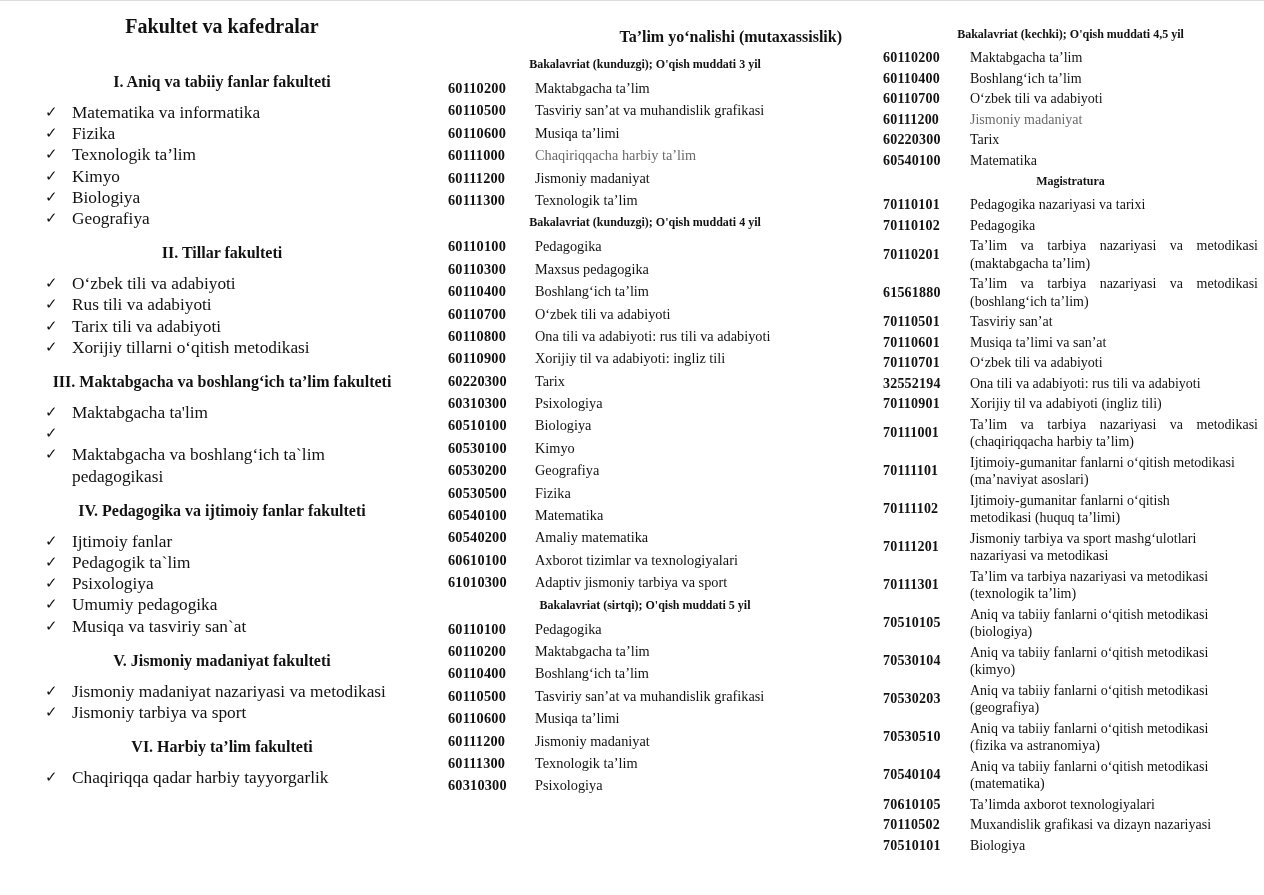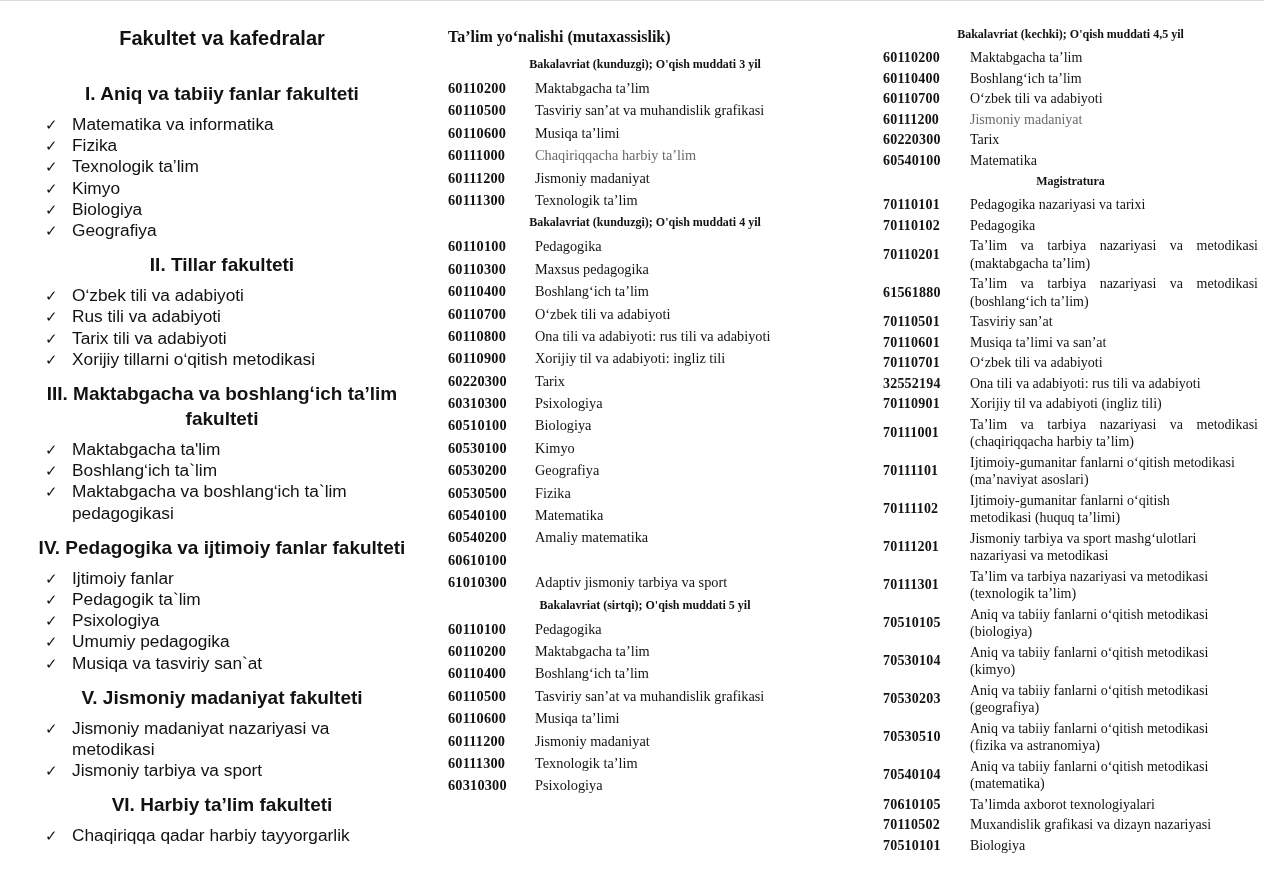--- a/index.html
+++ b/index.html
@@ -9,39 +9,39 @@
     font-family:"Liberation Serif", serif;
   }
   .page {
     display:flex; width:1264px; height:895px; box-sizing:border-box;
     border-top:1px solid #dcdcdc;
   }
 
   
   .col-left {
     width:430px; box-sizing:border-box; flex:none;
-    padding:24px 14px 0 28px;
-    font-family:Liberation Sans, sans-serif;
+    padding:12px 14px 0 28px;
+    font-family:Liberation Serif, serif;
   }
   .fac-title { font-size:20px; font-weight:bold; text-align:center; line-height:26px; margin-bottom:30px; }
-  .fac-heading { font-size:19px; font-weight:bold; text-align:center; line-height:25px; margin:11px 0 8px; }
+  .fac-heading { font-size:16px; font-weight:bold; text-align:center; line-height:25px; margin:11px 0 8px; }
   .fac-item { display:flex; font-size:17.3px; line-height:21.2px; }
   .fac-check { flex:none; width:27px; margin-left:17px; font-size:15px; }
   .fac-item-text { flex:1; }
 
   
   .col-mid {
     width:424px; box-sizing:border-box; flex:none;
     padding:26px 12px 0 18px;
   }
   .col-right {
     width:410px; box-sizing:border-box; flex:none;
     padding:22px 6px 0 29px;
   }
-  .prog-title { font-size:16px; font-weight:bold; text-align:left; line-height:20px; margin-bottom:8px; }
+  .prog-title { font-size:16px; font-weight:bold; text-align:right; line-height:20px; margin-bottom:8px; }
   .prog-heading { font-size:12px; font-weight:bold; text-align:center; line-height:19px; margin:2px 0 5px; }
   .prog-row { display:flex; align-items:center; margin-bottom:4.4px; }
   .prog-code { flex:none; width:87px; font-weight:bold; font-size:14.3px; line-height:18px; letter-spacing:0.2px; }
   .prog-name { flex:1; font-size:14.3px; line-height:18px; white-space:pre-line; }
   .prog-name.justify { text-align:justify; }
   .prog-row.muted .prog-name { color:#6a6a6a; }
   .col-right .prog-row { margin-bottom:3px; }
   .col-right .prog-code { line-height:17.5px; font-size:14px; }
   .col-right .prog-name { line-height:17.5px; font-size:14px; }
 </style>
@@ -100,21 +100,20 @@
           </div>
         </div>
         <div class="fac-section">
           <div class="fac-heading">III. Maktabgacha va boshlangʻich ta’lim fakulteti</div>
           <div class="fac-item">
             <span class="fac-check">✓</span>
             <span class="fac-item-text">Maktabgacha ta'lim</span>
           </div>
           <div class="fac-item">
             <span class="fac-check">✓</span>
-            <span class="fac-item-text">Boshlangʻich ta`lim</span>
           </div>
           <div class="fac-item">
             <span class="fac-check">✓</span>
             <span class="fac-item-text">Maktabgacha va boshlangʻich ta`lim pedagogikasi</span>
           </div>
         </div>
         <div class="fac-section">
           <div class="fac-heading">IV. Pedagogika va ijtimoiy fanlar fakulteti</div>
           <div class="fac-item">
             <span class="fac-check">✓</span>
@@ -238,20 +237,21 @@
         <div class="prog-row">
           <span class="prog-code">60540100</span>
           <span class="prog-name">Matematika</span>
         </div>
         <div class="prog-row">
           <span class="prog-code">60540200</span>
           <span class="prog-name">Amaliy matematika</span>
         </div>
         <div class="prog-row">
           <span class="prog-code">60610100</span>
+          <span class="prog-name">Axborot tizimlar va texnologiyalari</span>
         </div>
         <div class="prog-row">
           <span class="prog-code">61010300</span>
           <span class="prog-name">Adaptiv jismoniy tarbiya va sport</span>
         </div>
         <div class="prog-heading">Bakalavriat (sirtqi); O'qish muddati 5 yil</div>
         <div class="prog-row">
           <span class="prog-code">60110100</span>
           <span class="prog-name">Pedagogika</span>
         </div>

